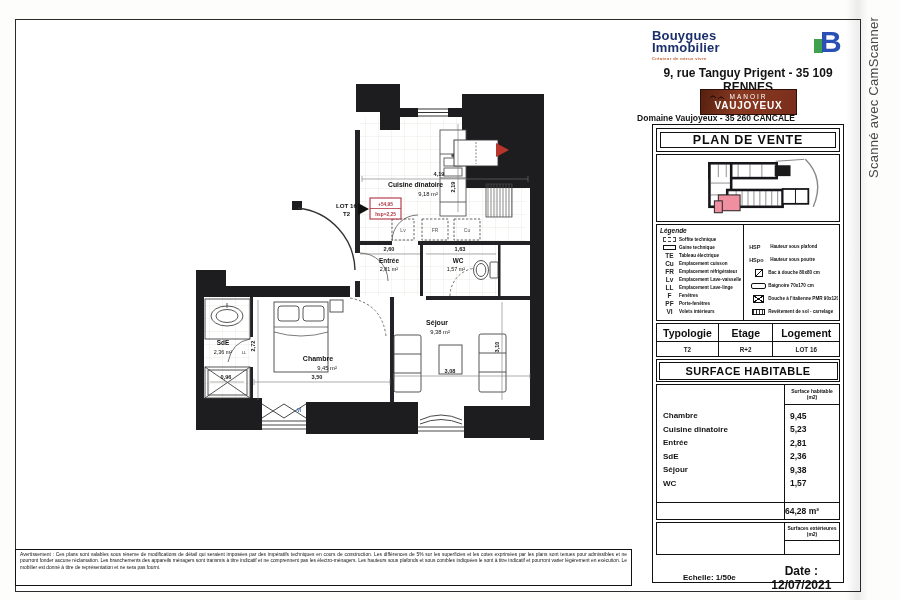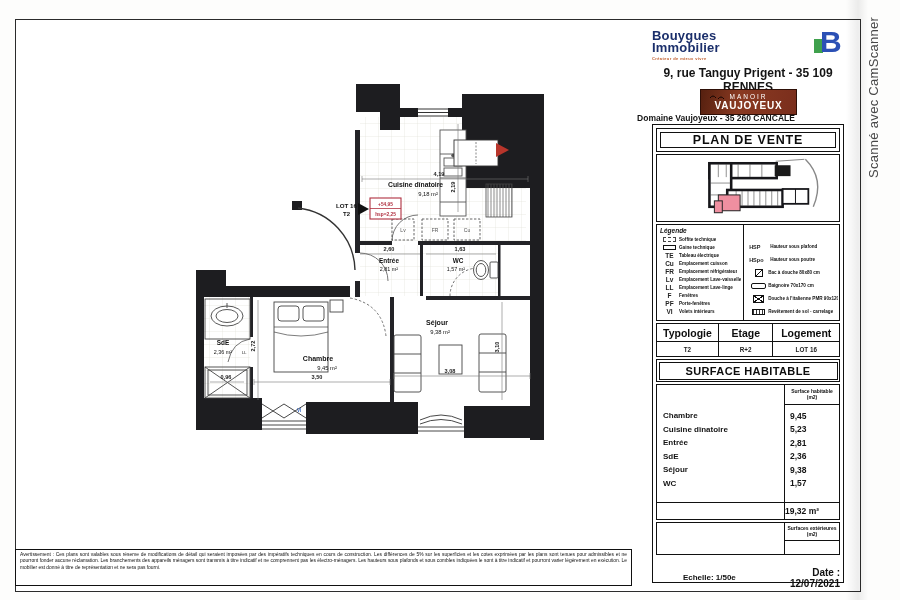--- a/index.html
+++ b/index.html
@@ -82,21 +82,21 @@
   .stotal { position:absolute; left:0; right:0; bottom:0; height:17px; border-top:1.4px solid #111; }
   .stotal span { position:absolute; right:8px; bottom:3px; width:46px; font-size:8.5px; font-weight:bold; color:#111; }
 
   .extbox { margin-top:2px; height:33px; border:1.4px solid #111; position:relative; }
   .extdiv { position:absolute; right:54px; top:0; bottom:0; width:1.4px; background:#111; }
   .exthead { position:absolute; right:0; top:0; width:54px; height:18px; border-bottom:1.4px solid #111;
              font-size:5px; font-weight:bold; text-align:center; padding-top:2px; line-height:6px; color:#111; }
 
   .pfooter { margin-top:16px; height:13px; display:flex; align-items:center; }
   .pf-scale { width:58%; text-align:center; font-size:8px; font-weight:bold; color:#111; }
-  .pf-date { width:42%; text-align:right; font-size:10px; font-weight:bold; color:#111; }
+  .pf-date { width:42%; text-align:center; font-size:12px; font-weight:bold; color:#111; }
 
   
   .disclaimer { position:absolute; left:15px; top:549px; width:617px; height:37px; border:1.2px solid #111;
                 padding:2px 4px; font-size:4.9px; line-height:1.32; color:#111; text-align:justify; font-weight:500; background:#fff; }
 
   
   .plan { position:absolute; left:196px; top:84px; width:352px; height:381px; }
 </style>
 </head>
 <body>
@@ -499,21 +499,21 @@
         <div class="srow">
             <span class="n">Séjour</span>
             <span class="v">9,38</span>
           </div>
         <div class="srow">
             <span class="n">WC</span>
             <span class="v">1,57</span>
           </div>
       </div>
       <div class="stotal">
-        <span>19,32 m²</span>
+        <span>64,28 m²</span>
       </div>
     </div>
 
     <div class="extbox">
       <div class="extdiv"></div>
       <div class="exthead">
         <div>Surfaces extérieures</div>
         <div>(m2)</div>
       </div>
     </div>

